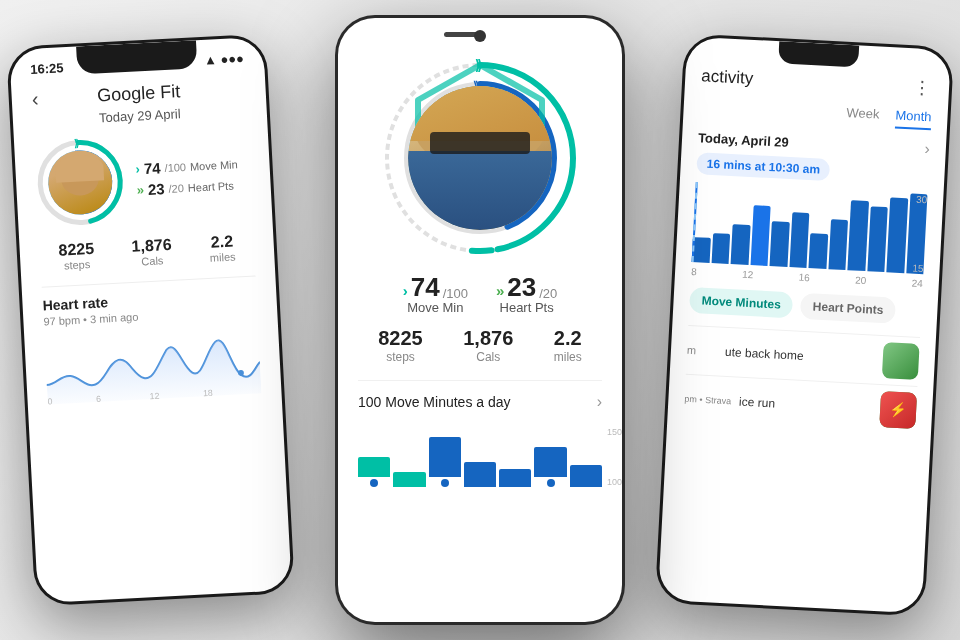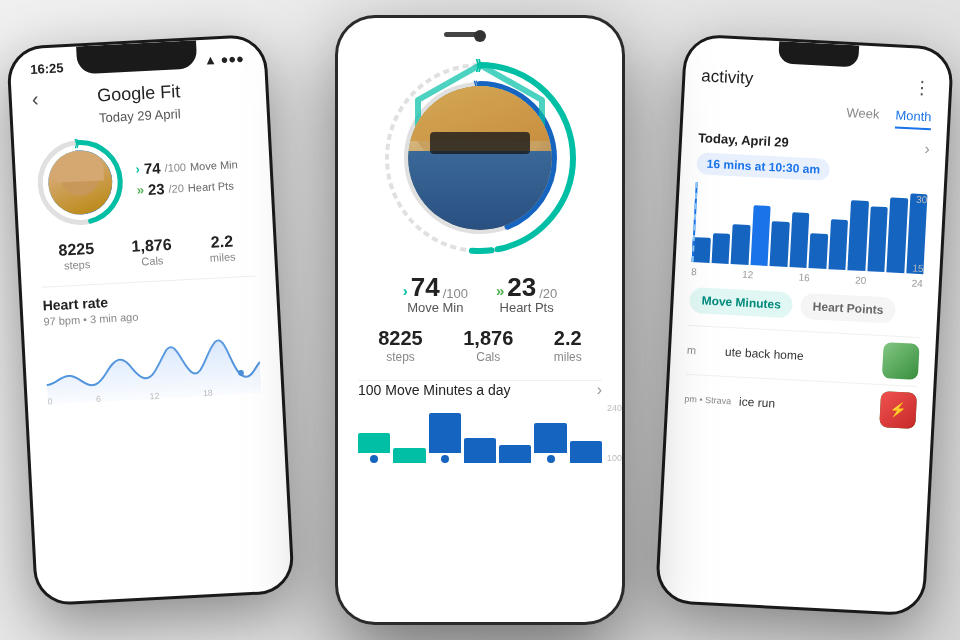--- a/index.html
+++ b/index.html
@@ -323,21 +323,21 @@
       margin-bottom: 16px;
     }
     .cbs-item { text-align: center; }
     .cbs-num { font-size: 20px; font-weight: 700; color: #222; }
     .cbs-lbl { font-size: 12px; color: #888; }
 
     .center-section-row {
       display: flex;
       justify-content: space-between;
       align-items: center;
-      padding: 0 0;
+      padding: 12px 0;
       border-top: 1px solid #f0f0f0;
     }
     .center-section-label {
       font-size: 14px;
       color: #222;
     }
     .center-section-chevron { color: #999; font-size: 16px; }
 
     
     .bar-chart-preview {
@@ -736,21 +736,21 @@
         </div>
         <div class="bar-item">
           <div class="bar bar-blue" style="height:30px;"></div>
           <div class="bar-check"></div>
         </div>
         <div class="bar-item">
           <div class="bar bar-blue" style="height:22px;"></div>
         </div>
 
         <div style="position:absolute;right:0;display:flex;flex-direction:column;justify-content:space-between;height:60px;font-size:9px;color:#bbb;">
-          <span>240</span>
+          <span>150</span>
           <span>100</span>
         </div>
       </div>
     </div>
   </div>
 </div>
 
 <div class="phone-right">
   <div class="phone-right-inner">
     <div class="notch-right"></div>

